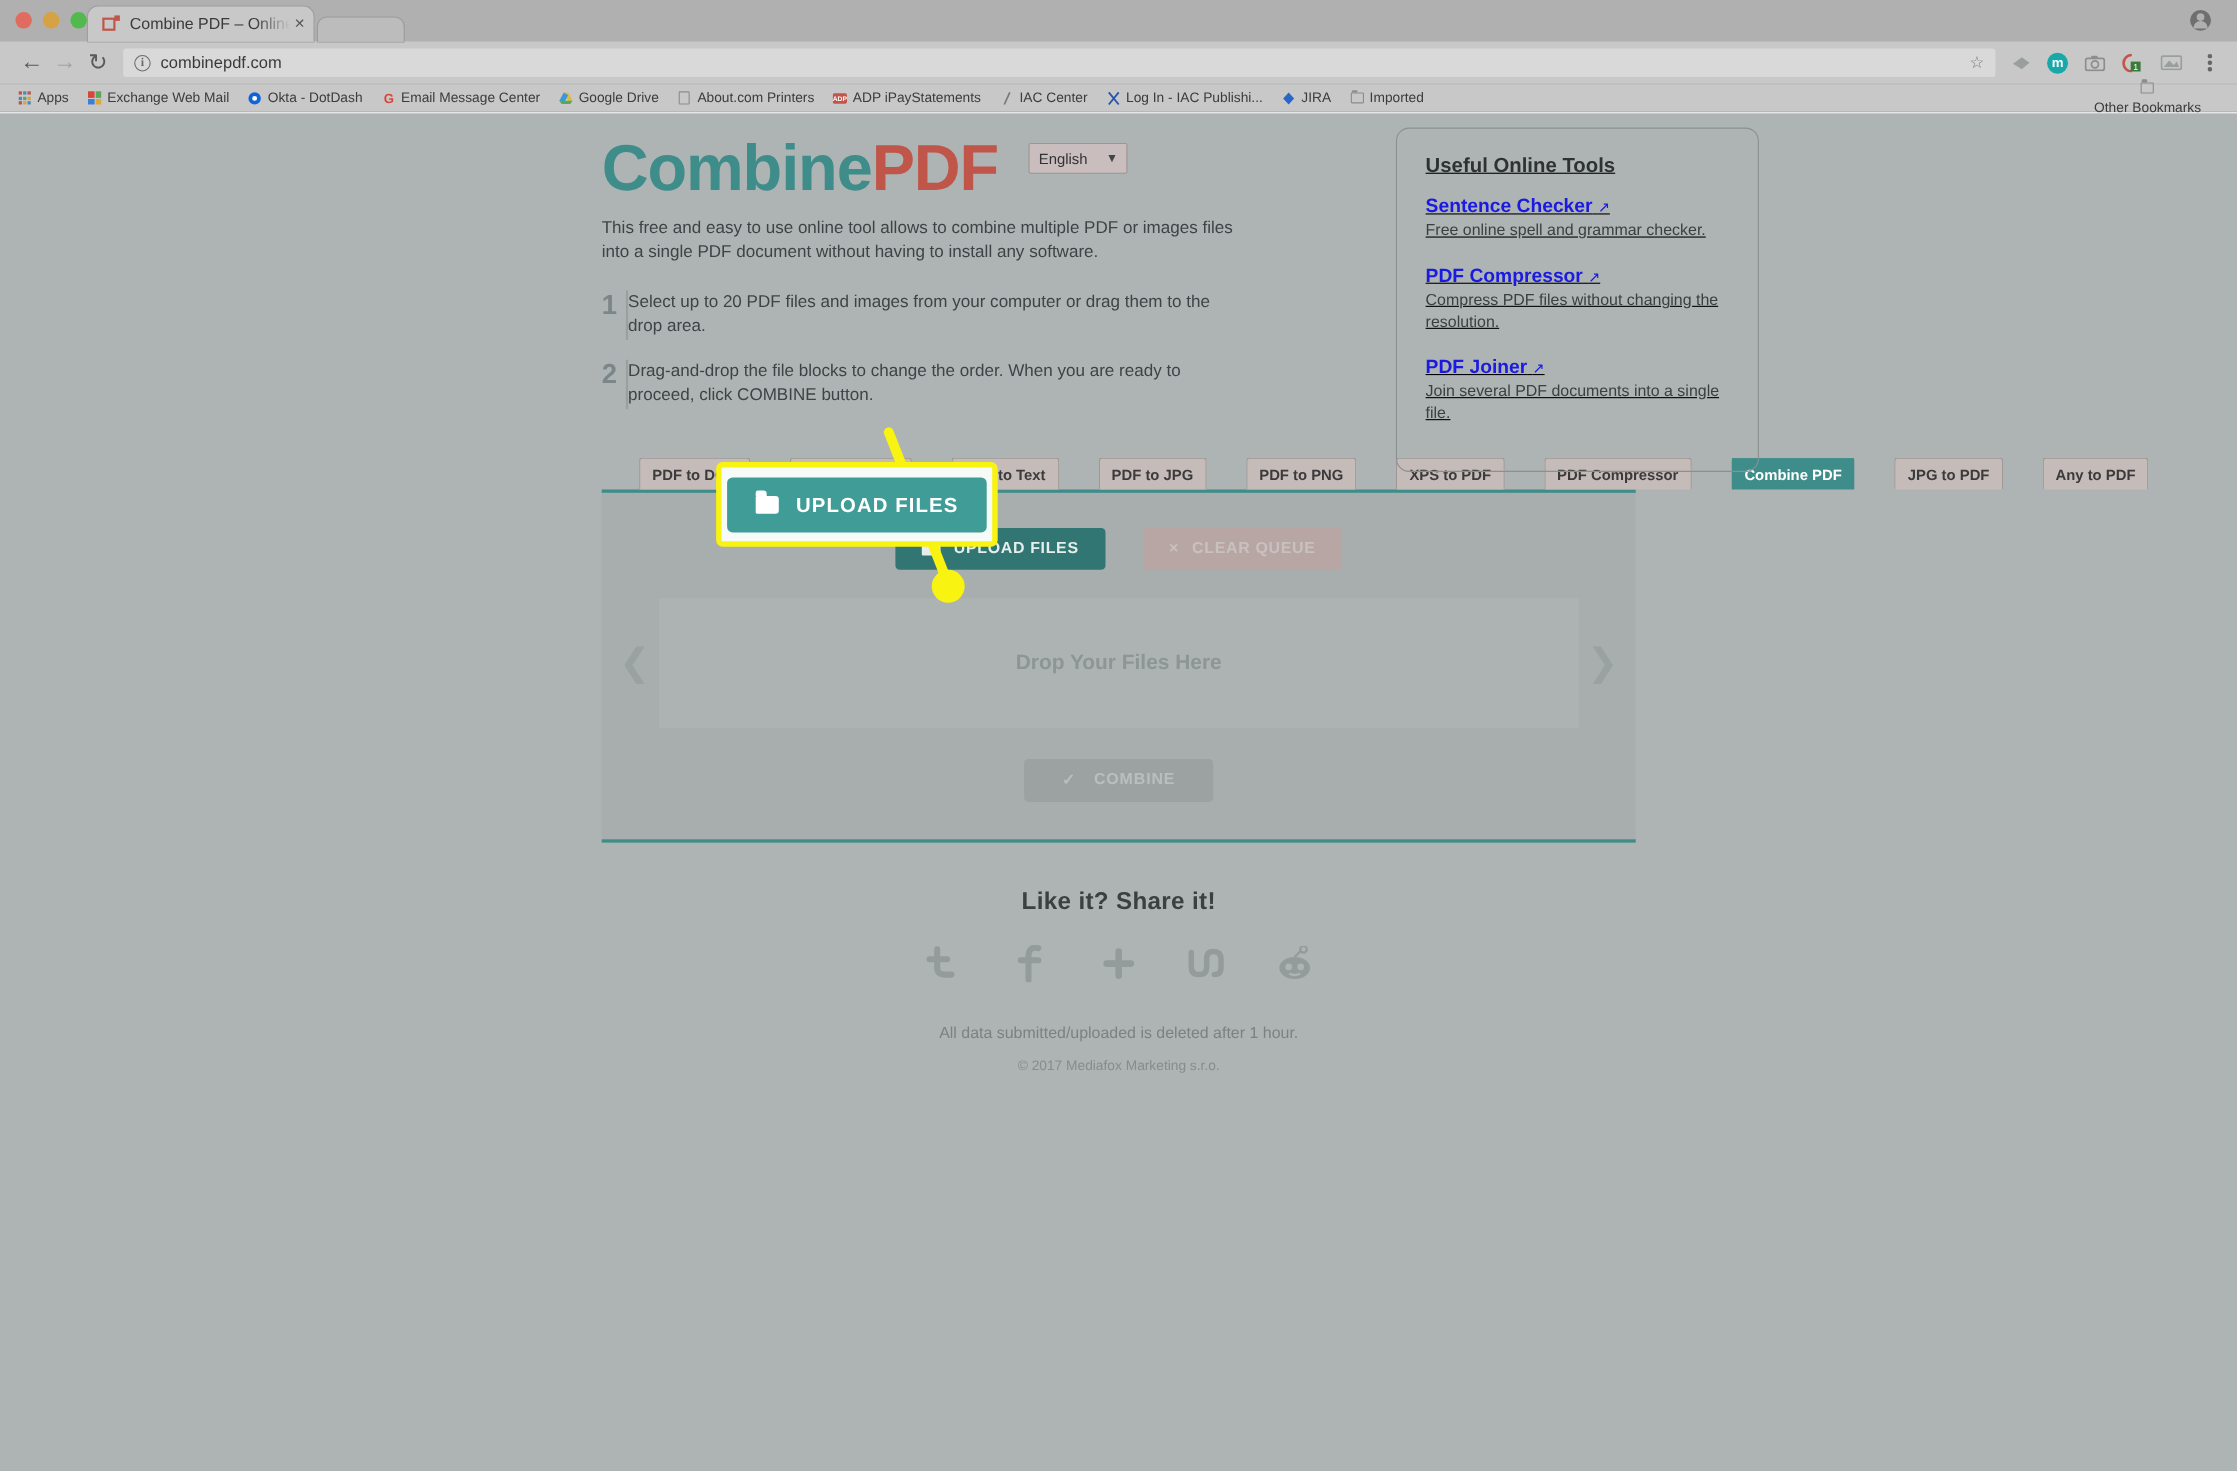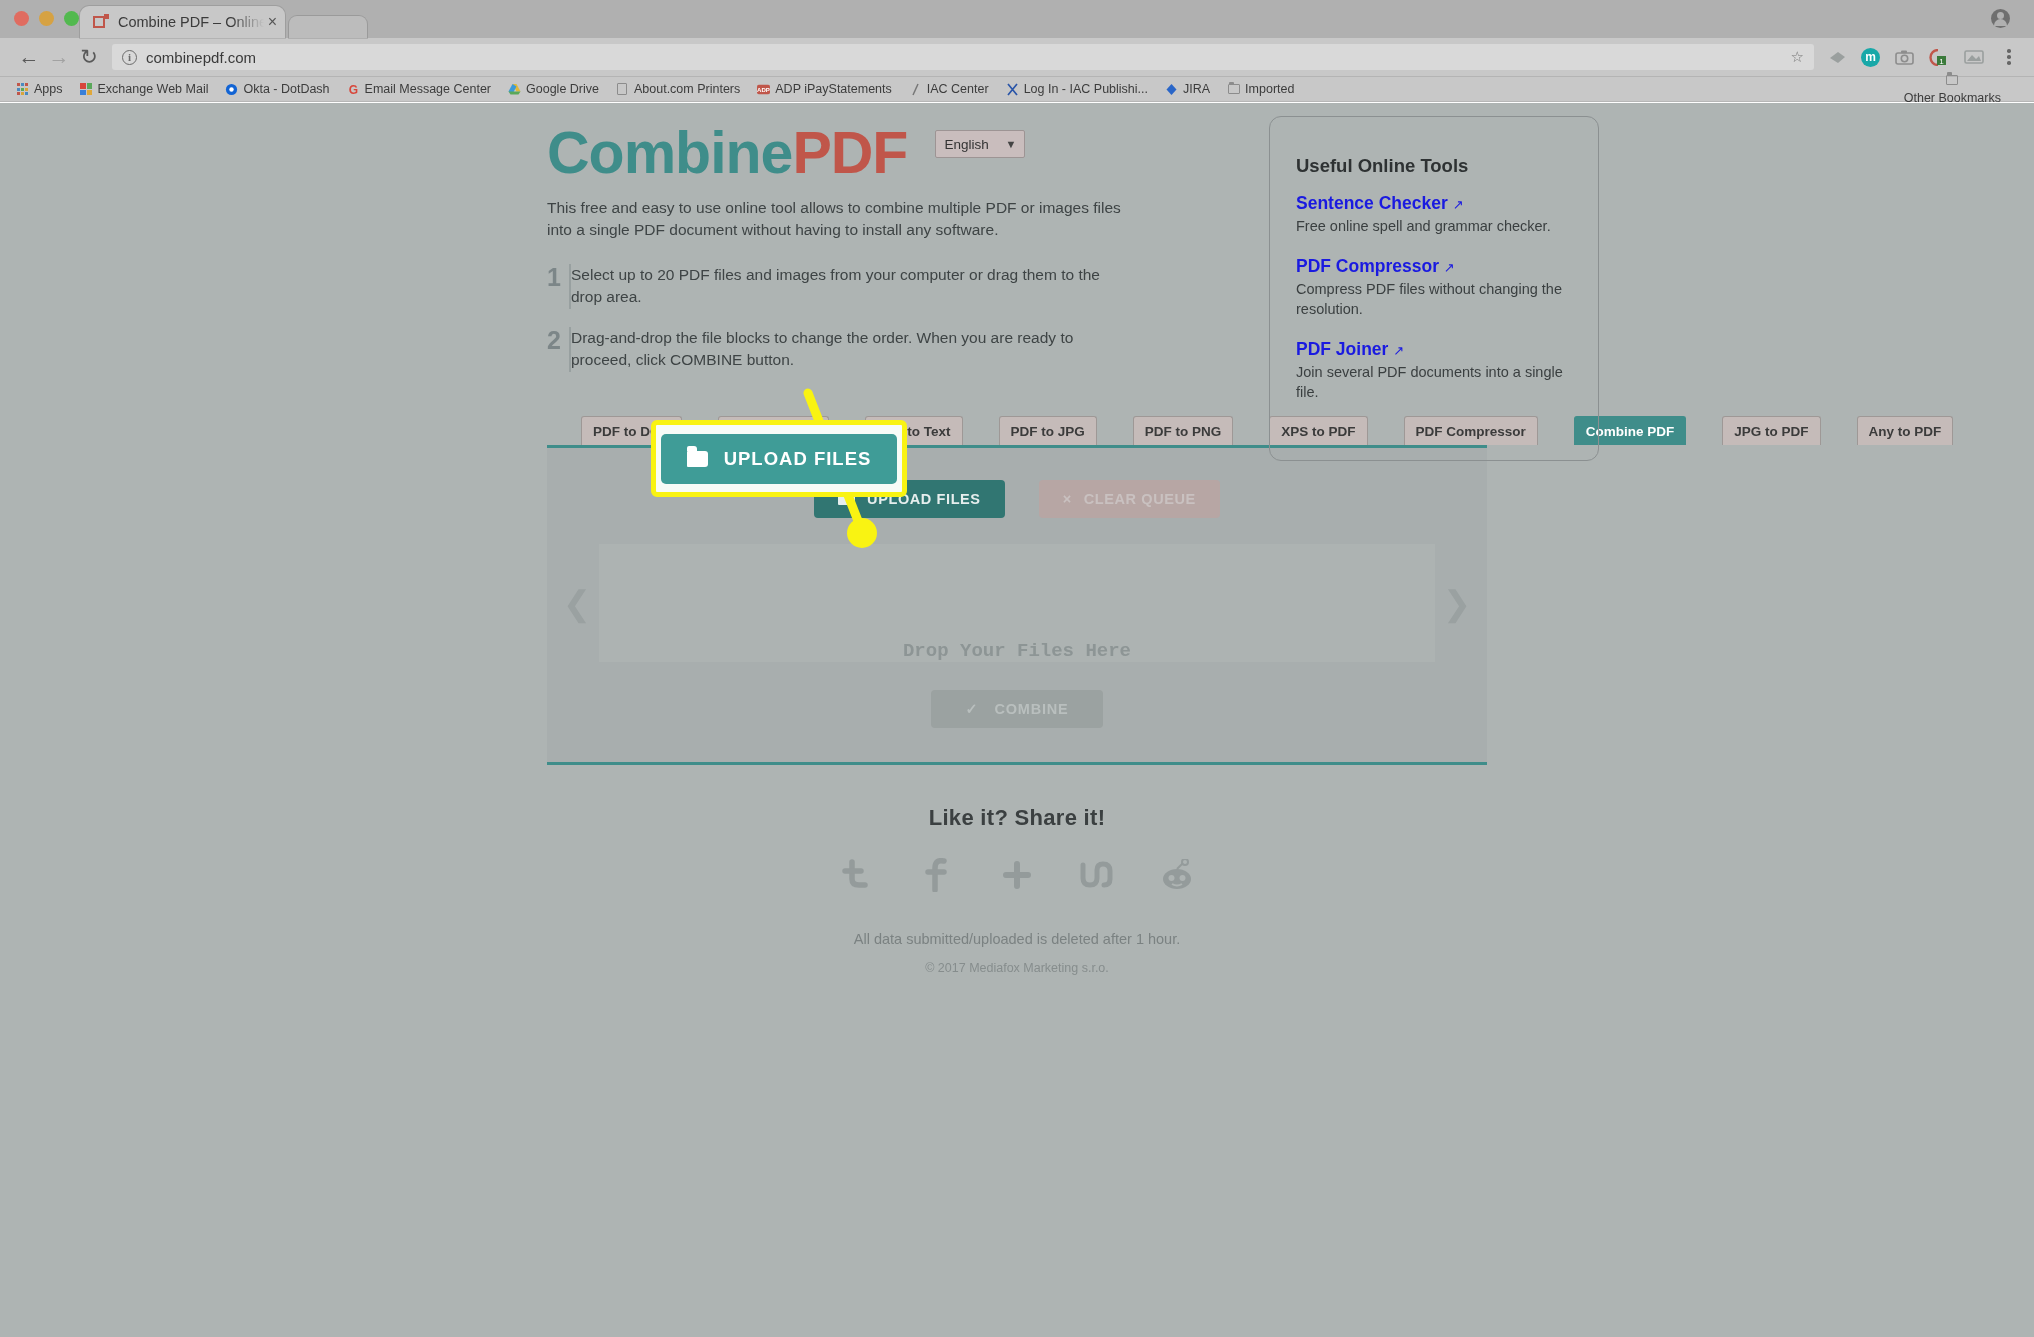--- a/index.html
+++ b/index.html
@@ -153,22 +153,23 @@
   .step-body {
     border-left: 2px solid #98a0a0; padding-left: 0; margin-left: 0;
     font-size: 15.5px; color: #3e4445; line-height: 1.45; width: 560px;
   }
 
   
   .tools-panel {
     position: absolute; right: -112px; top: 13px;
     width: 330px; min-height: 275px;
     border: 1.6px solid #8b9091; border-radius: 12px;
-    padding: 38px 26px;
+    padding: 22px 26px;
     background: transparent;
+    text-decoration: underline;
   }
   .tools-title { font-size: 18.5px; font-weight: bold; color: #2e3233; margin-bottom: 16px; }
   .tool-link { font-size: 17.5px; font-weight: bold; color: #1a1ae0; margin-bottom: 2px; }
   .tool-link .ext { font-size: 13px; font-weight: normal; }
   .tool-desc { font-size: 14.5px; color: #3a3f40; line-height: 1.38; margin-bottom: 20px; }
 
   
   .tabs-row { display: flex; margin-top: 26px; align-items: flex-end; }
   .ptab {
     background: #c5bbb9; border: 1px solid #9e9896; border-bottom: none;
@@ -196,22 +197,22 @@
   }
   .folder-glyph:before {
     content:""; position:absolute; left:0; top:-3.5px; width:8px; height:4px;
     background:#e6eeed; border-radius: 2px 3px 0 0;
   }
 
   .drop-wrap { display: flex; align-items: center; width: 100%; padding: 0 8px; }
   .carousel-arrow { font-size: 34px; color: #9aa1a1; width: 44px; text-align: center; }
   .dropzone {
     flex: 1; height: 118px; background: #adb3b2;
-    display: flex; align-items: flex-end; justify-content: center;
-    font-size: 19px; font-weight: bold; color: #8d9595; font-family: Liberation Mono, monospace;
+    display: flex; align-items: center; justify-content: center;
+    font-size: 19px; font-weight: bold; color: #8d9595;
   }
   .combine-btn {
     margin-top: 28px; background: #9ba2a1; color: #b9bfbe;
     padding: 11px 34px; border-radius: 4px;
     font-size: 14.5px; font-weight: bold; letter-spacing: 0.8px;
     display: flex; align-items: center; gap: 16px;
   }
 
   
   .footer { text-align: center; padding-top: 40px; }

